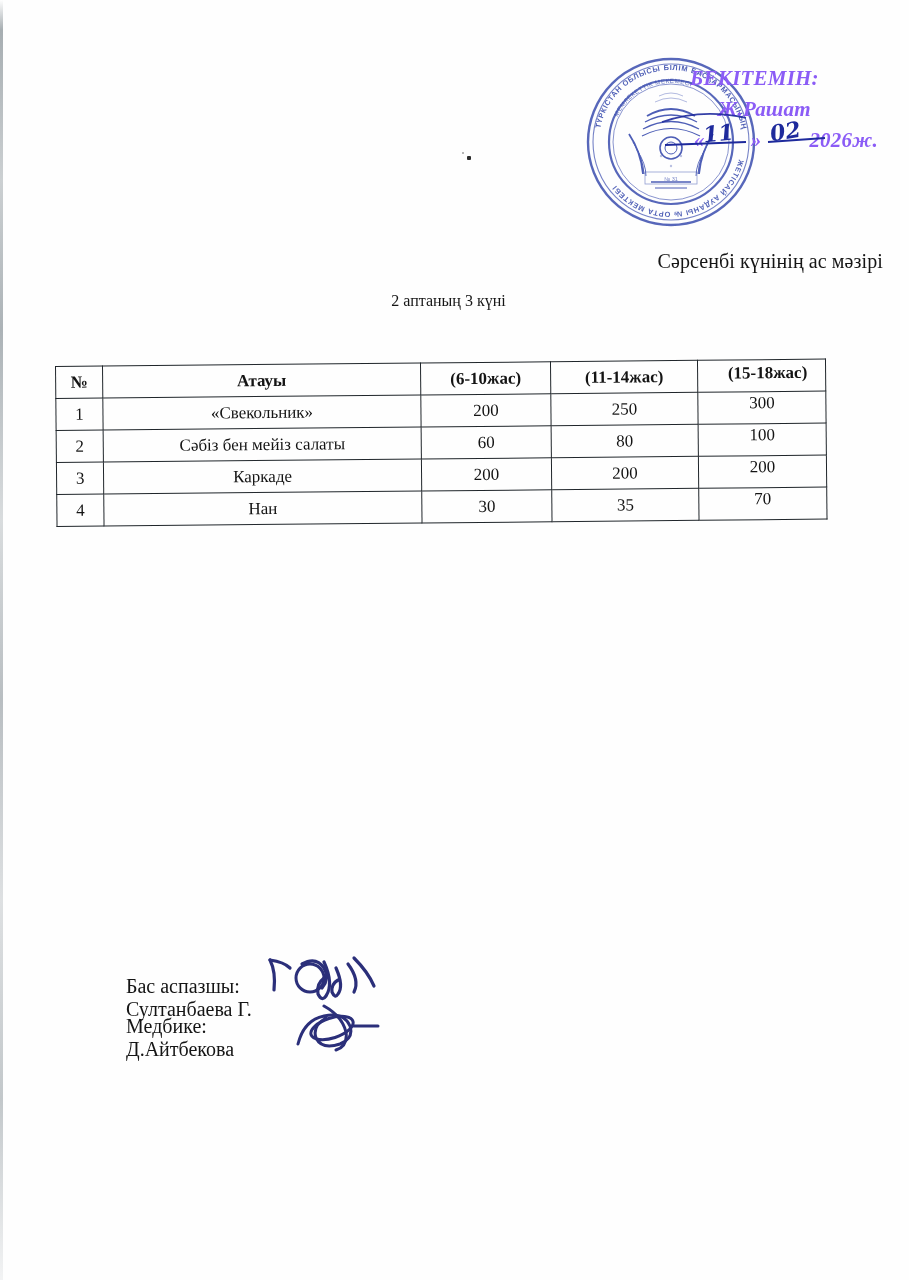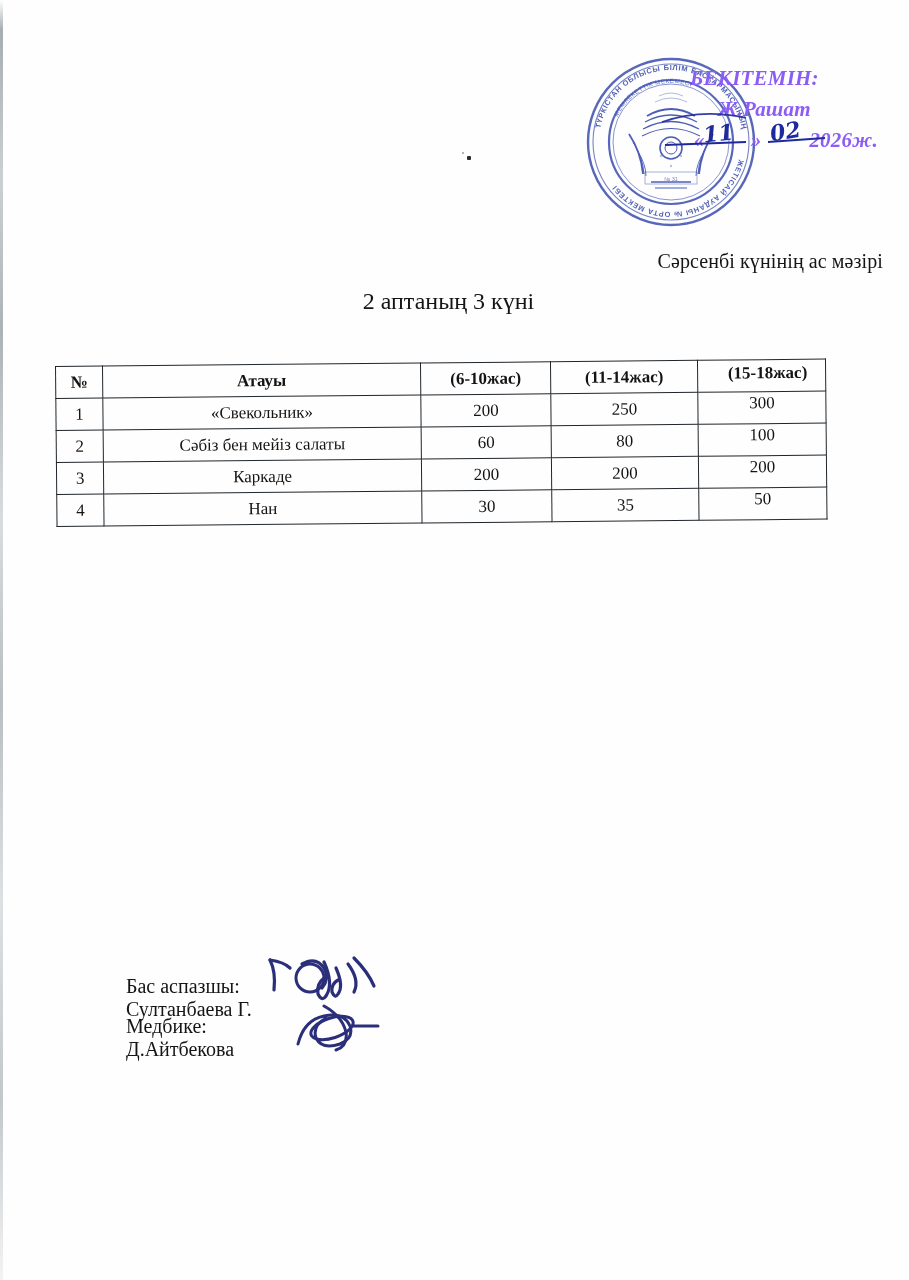--- a/index.html
+++ b/index.html
@@ -115,21 +115,21 @@
     line-height: 26px;
     letter-spacing: 0.1px;
     color: #151515;
   }
   .doc-subtitle {
     position: absolute;
     left: 0;
     right: 0;
     top: 288px;
     text-align: center;
-    font-size: 24px;
+    font-size: 16px;
     line-height: 26px;
     color: #151515;
   }
   .title-shift { display: inline-block; transform: translateX(-26px); }
   .subtitle-shift { display: inline-block; transform: translateX(-6px); }
 
   
   .table-skew {
     position: absolute;
     left: 55px;
@@ -324,21 +324,21 @@
           <td>Каркаде</td>
           <td>200</td>
           <td>200</td>
           <td class="cell-c"><span>200</span></td>
         </tr>
         <tr>
           <td>4</td>
           <td>Нан</td>
           <td>30</td>
           <td>35</td>
-          <td class="cell-c"><span>50</span></td>
+          <td class="cell-c"><span>70</span></td>
         </tr>
       </tbody>
     </table>
   </div>
 
   <div class="sigblock">
     <div class="sigrow chef">
       <span class="label">Бас аспазшы:</span>
       <span class="sigline"></span>
       <span class="person">Султанбаева Г.</span>

